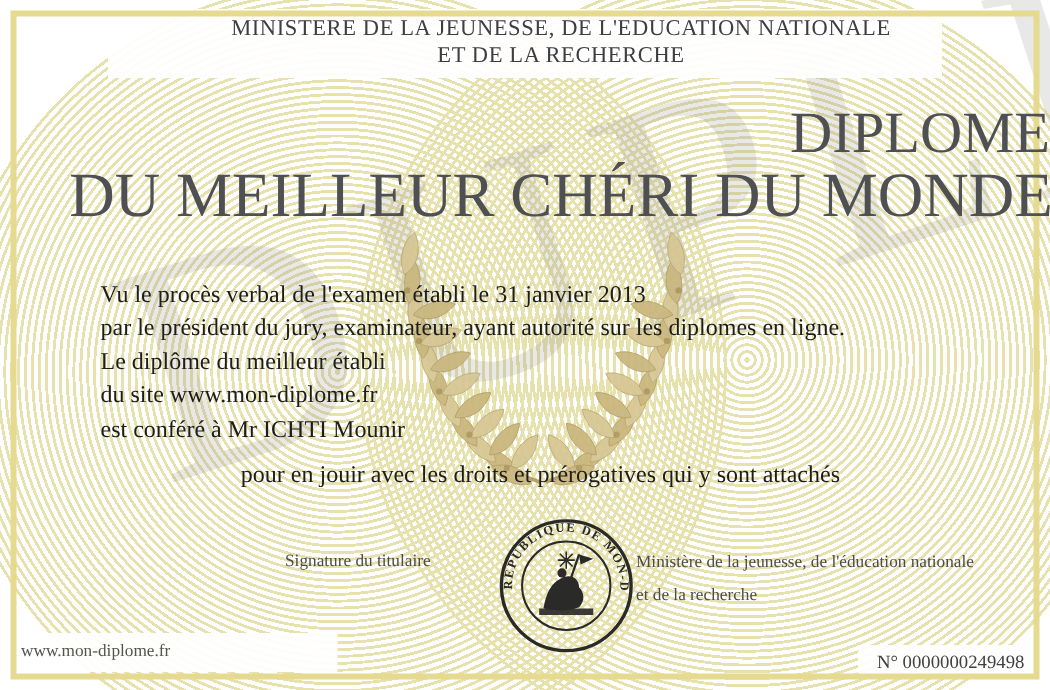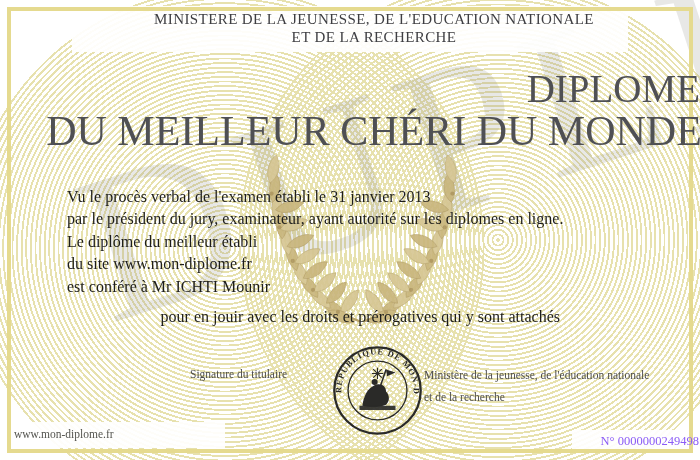--- a/index.html
+++ b/index.html
@@ -39,21 +39,21 @@
             color:var(--ink,#1d1d1b);}
   .grant{top:308px;left:0;width:560px;text-align:right;font-size:16px;color:var(--ink,#1d1d1b);}
   .sig-left{top:368px;left:158px;font-size:11.5px;color:#4c4c4c;padding-left:32px;}
   .sig-right{top:364px;left:424px;font-size:11.5px;line-height:22px;color:#4c4c4c;}
   .seal{position:absolute;left:330px;top:343px;z-index:6;}
   .seal .ring{fill:none;stroke:var(--seal-ink,#2a2a28);}
   .seal .ink{fill:var(--seal-ink,#2a2a28);}
   .seal text{font-family:"Liberation Serif","DejaVu Serif",serif;font-weight:bold;
              font-size:8.8px;letter-spacing:1.1px;fill:var(--seal-ink,#2a2a28);}
   .footer-left{top:428px;left:14px;font-size:11.5px;color:#54544f;}
-  .footer-right{top:434px;right:1px;font-size:12.5px;color:#8b5cf6;font-family:Liberation Serif, serif;}
+  .footer-right{top:434px;right:17px;font-size:12.5px;color:#404040;font-family:Liberation Serif, serif;}
 </style>
 </head>
 <body>
 
 <div class="card">
 
   <div class="rings left"></div>
   <div class="rings right"></div>
 
   <div class="watermark">DUPLICATA</div>

